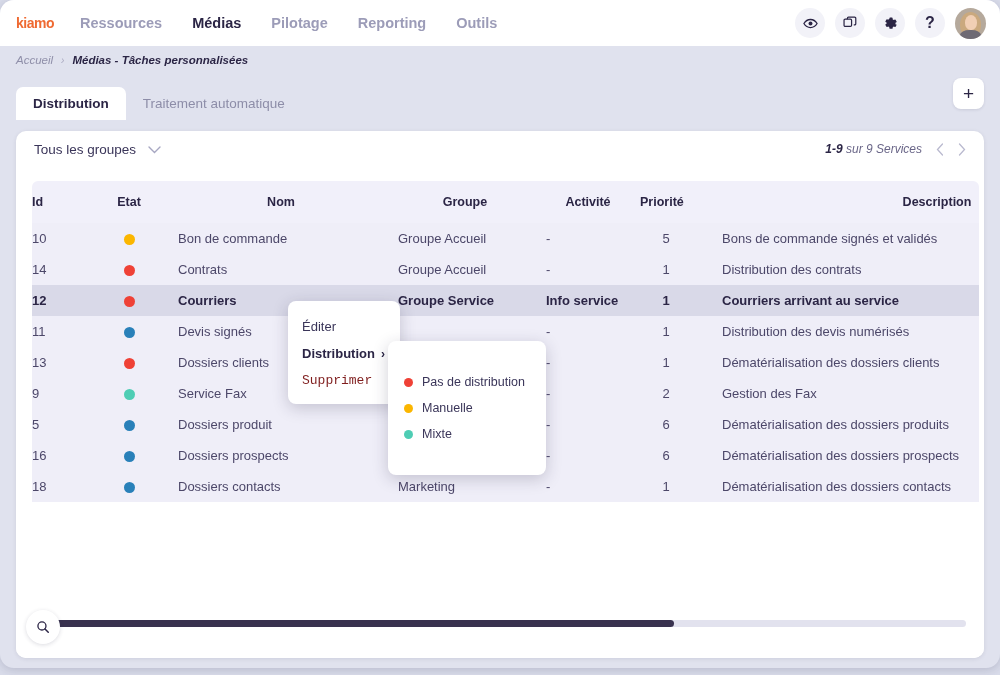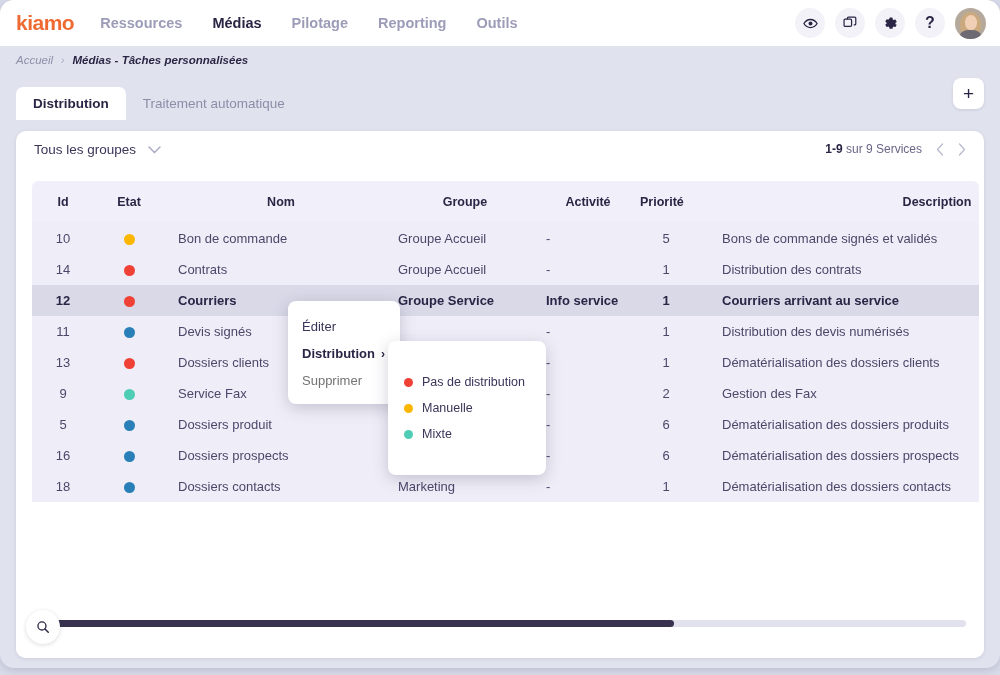--- a/index.html
+++ b/index.html
@@ -29,21 +29,21 @@
 
   
   .topnav {
     height: 46px;
     background: #ffffff;
     display: flex;
     align-items: center;
     padding: 0 14px 0 16px;
   }
   .logo {
-    font-size: 21px;
+    font-size: 14px;
     font-weight: bold;
     color: #ef6a32;
     letter-spacing: -.5px;
     margin-right: 26px;
     user-select: none;
   }
   .navitems { display: flex; align-items: center; gap: 30px; }
   .navitem {
     font-size: 14.5px;
     font-weight: bold;
@@ -167,21 +167,21 @@
   .groupsel {
     display: flex; align-items: center; gap: 12px;
     cursor: pointer;
   }
   .groupsel .lbl { font-size: 13.5px; color: #3a3559; }
   .chev-d { color: #a7a7c2; }
   .pager {
     margin-left: auto;
     display: flex; align-items: center; gap: 14px;
   }
-  .pagecount { font-size: 12px; color: #6a6688; white-space: nowrap; }
+  .pagecount { font-size: 12px; color: #6a6688; white-space: nowrap; font-style: italic; }
   .pagecount b { color: #2b2545; }
   .pgbtn { color: #b9b9cf; cursor: pointer; display: flex; }
 
   
   .tablewrap {
     position: absolute;
     left: 16px; top: 50px;
     width: 947px;
     height: 455px;
     overflow: hidden;
@@ -201,21 +201,21 @@
     font-size: 13px;
     color: #4c4769;
     height: 31px;
     padding: 0;
     white-space: nowrap;
     overflow: hidden;
   }
   tbody tr { background: #efeef8; }
   tbody tr.sel { background: #d9d9e8; }
   tbody tr.sel td { font-weight: bold; color: #2b2545; }
-  .c-id    { width: 62px;  text-align: center; }
+  .c-id    { width: 62px;  text-align: left; }
   .c-etat  { width: 70px;  text-align: center; }
   .c-nom   { width: 220px; padding-left: 14px !important; }
   .c-grp   { width: 148px; }
   .c-act   { width: 98px; }
   .c-prio  { width: 90px;  text-align: center; }
   .c-desc  { padding-left: 2px !important; }
   thead .c-nom, thead .c-grp, thead .c-act, thead .c-desc { padding-left: 14px; }
   tbody .c-grp, tbody .c-act, tbody .c-desc { padding-left: 14px; }
   thead .c-prio { padding-right: 14px; text-align: left; padding-left: 10px; }
   tbody .c-prio { text-align: center; padding-right: 18px; }
@@ -273,21 +273,21 @@
   }
   .ctxitem {
     font-size: 13px;
     color: #3a3559;
     padding: 6px 0 6px 14px;
     cursor: pointer;
     display: flex; align-items: center;
     white-space: nowrap;
   }
   .ctxitem.bold { font-weight: bold; color: #2b2545; }
-  .ctxitem.disabled { color: #737373; cursor: default; }
+  .ctxitem.disabled { color: #7f1d1d; cursor: default; font-family: Liberation Mono, monospace; }
   .ctxitem .arrow { margin-left: 6px; font-size: 12px; }
 
   .submenu {
     position: absolute;
     left: 388px; top: 341px;
     width: 158px;
     background: #ffffff;
     border-radius: 8px;
     box-shadow: 0 4px 16px rgba(40,38,70,.22);
     padding: 28px 8px;

